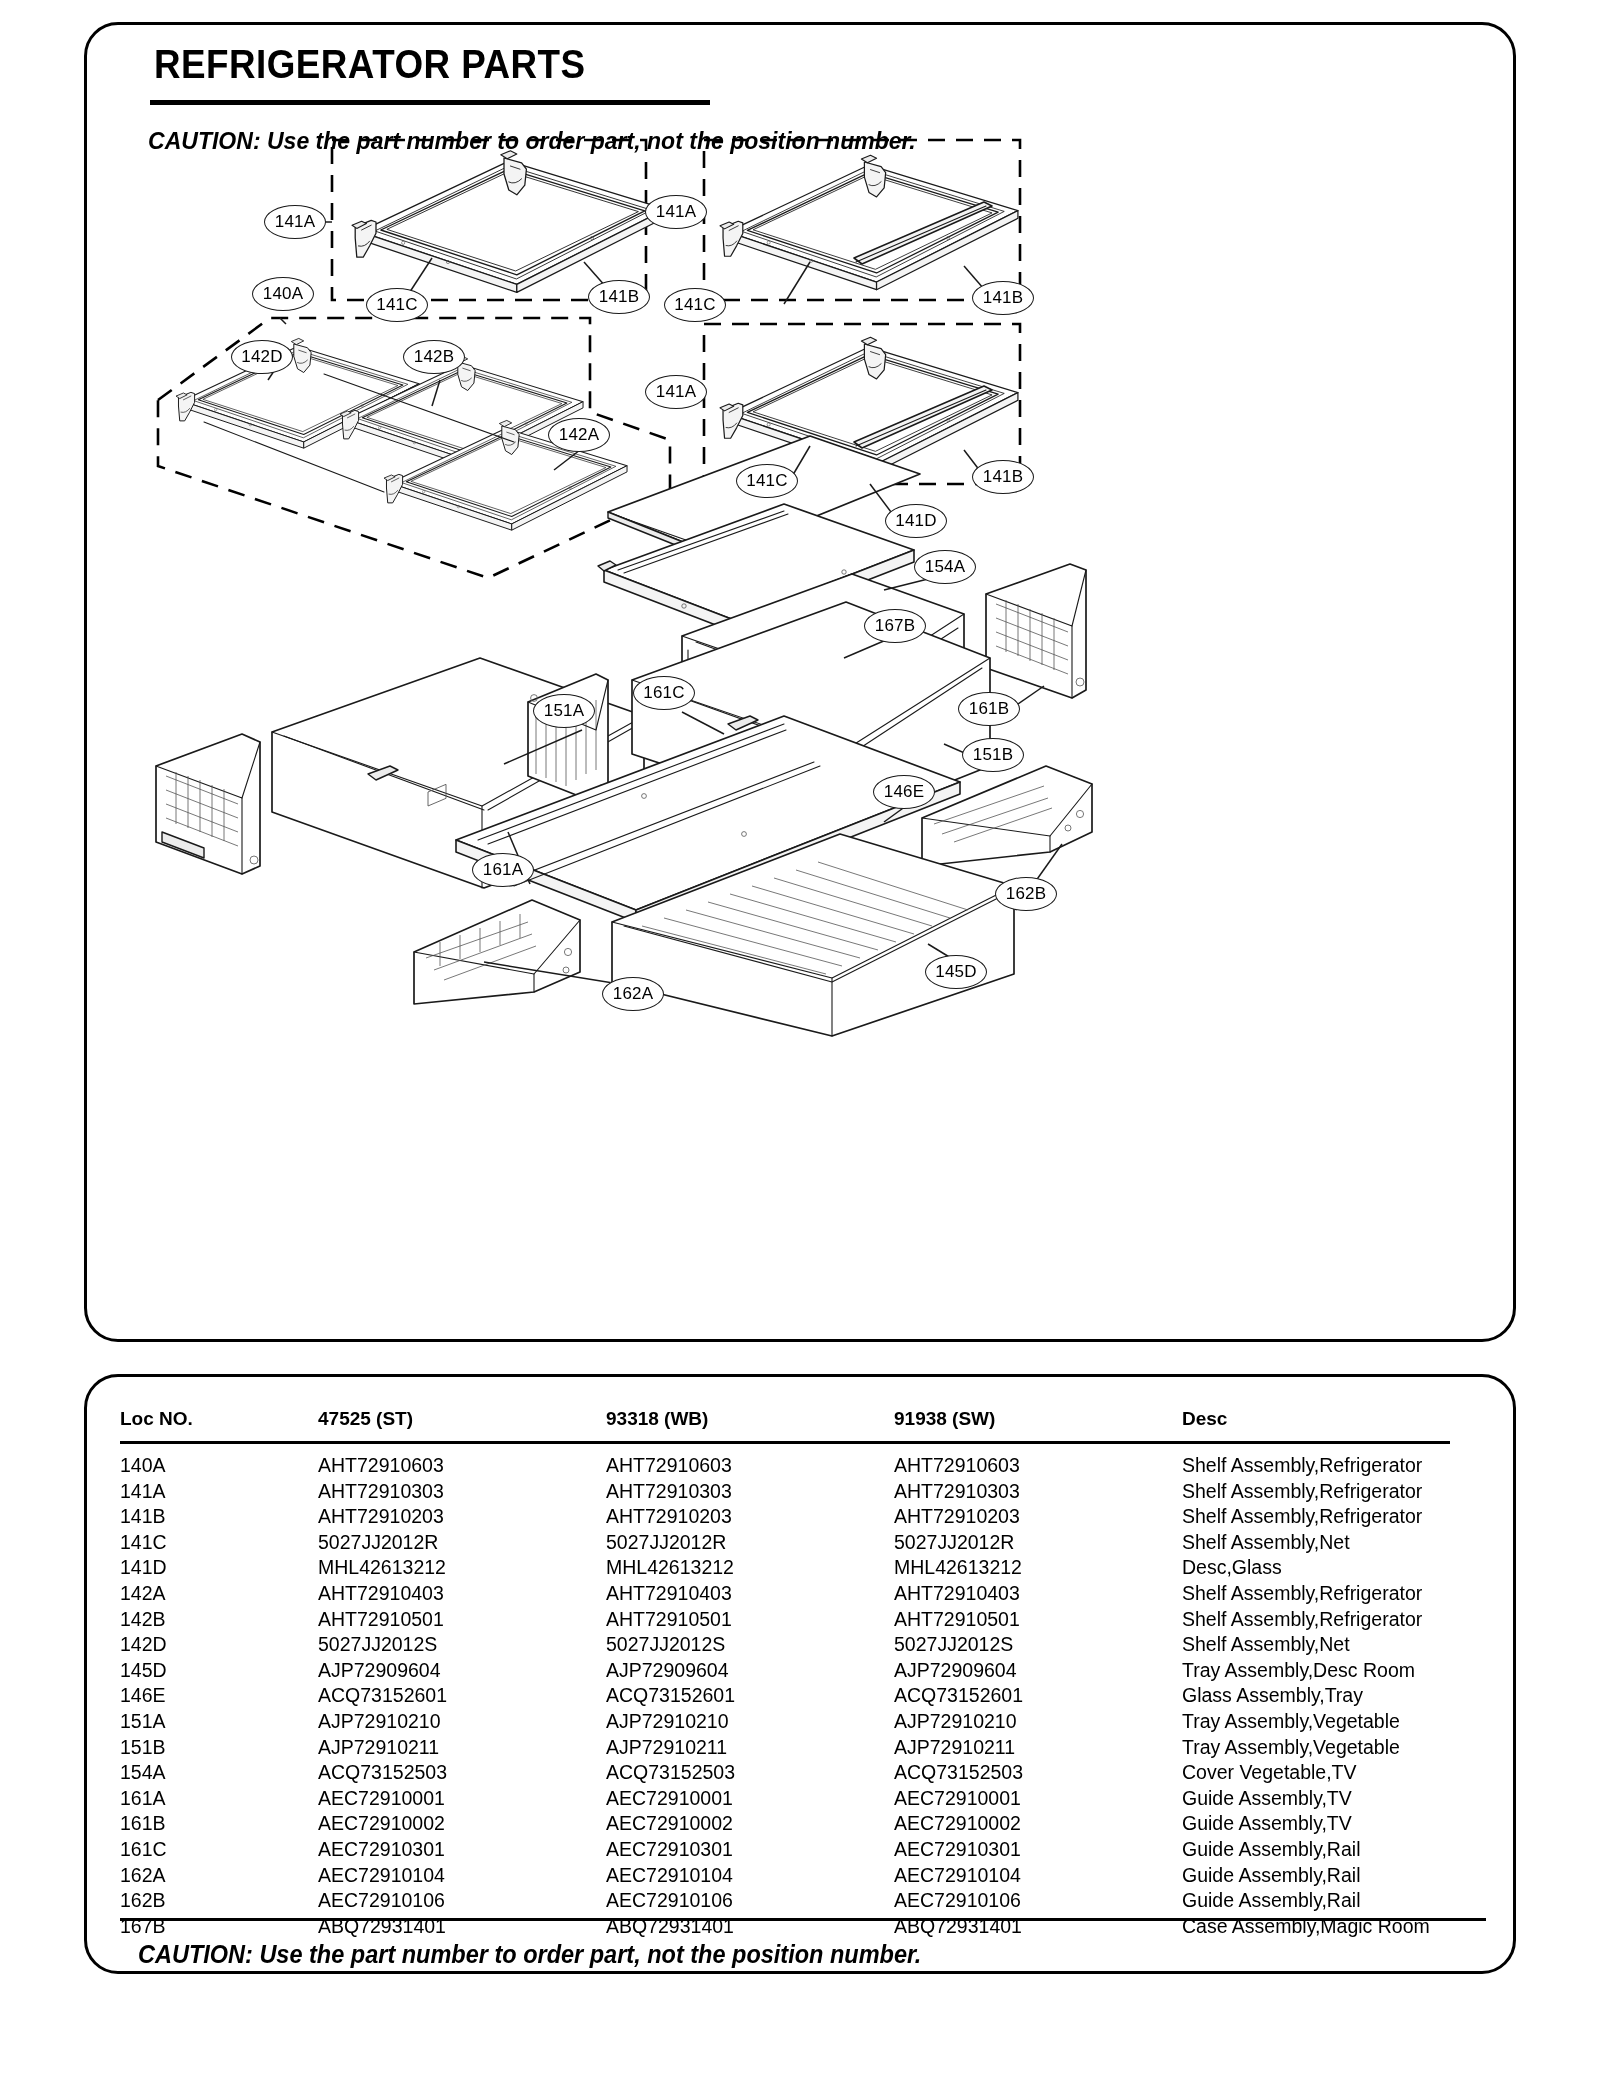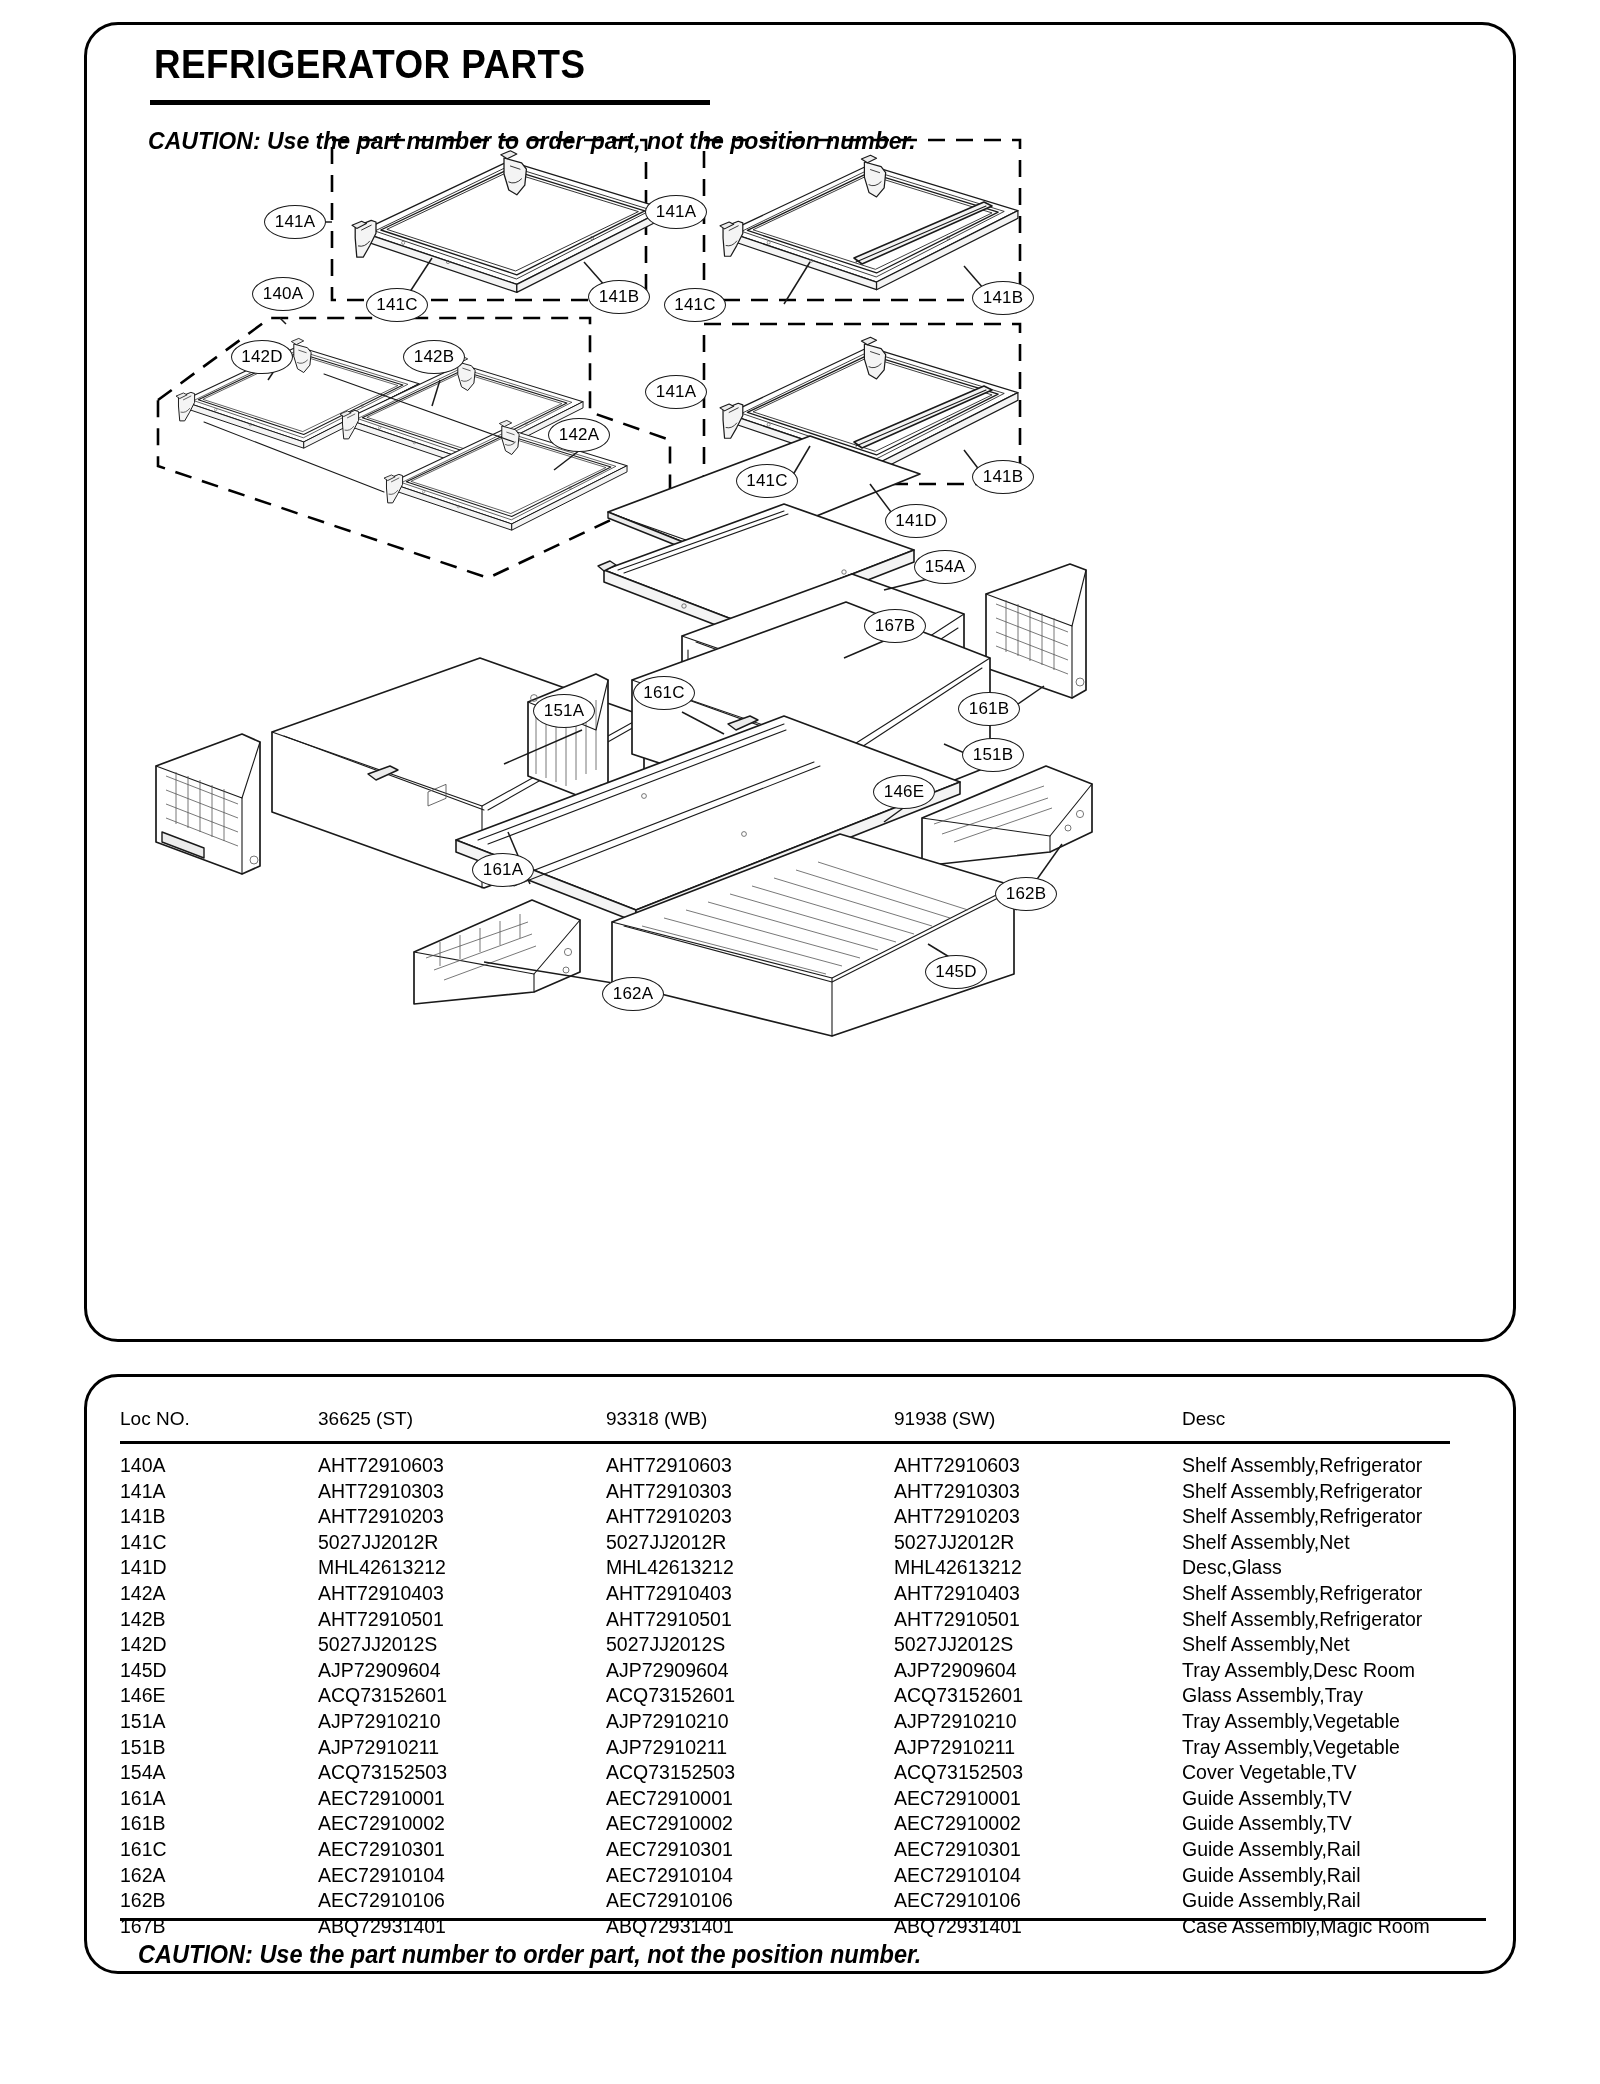--- a/index.html
+++ b/index.html
@@ -96,21 +96,21 @@
   table.parts {
     border-collapse: collapse;
     width: 1330px;
     margin-left: 36px;
     margin-top: 34px;
     table-layout: fixed;
   }
   table.parts th {
     text-align: left;
     font-size: 19px;
-    font-weight: normal;
+    font-weight: bold;
     padding: 0 0 11px 0;
     border-bottom: 3.4px solid #000;
     white-space: nowrap;
     margin-left: 24px;
   }
   table.parts td {
     text-align: left;
     font-size: 19.5px;
     font-weight: normal;
     padding: 1.3px 0;
@@ -466,21 +466,21 @@
     <colgroup>
       <col class="col-loc">
         <col class="col-p1">
         <col class="col-p2">
         <col class="col-p3">
         <col class="col-desc">
     </colgroup>
     <thead>
       <tr>
         <th>Loc NO.</th>
-        <th>36625 (ST)</th>
+        <th>47525 (ST)</th>
         <th>93318 (WB)</th>
         <th>91938 (SW)</th>
         <th>Desc</th>
       </tr>
     </thead>
     <tbody id="parts-body">
         <tr>
           <td>140A</td>
           <td>AHT72910603</td>
           <td>AHT72910603</td>

